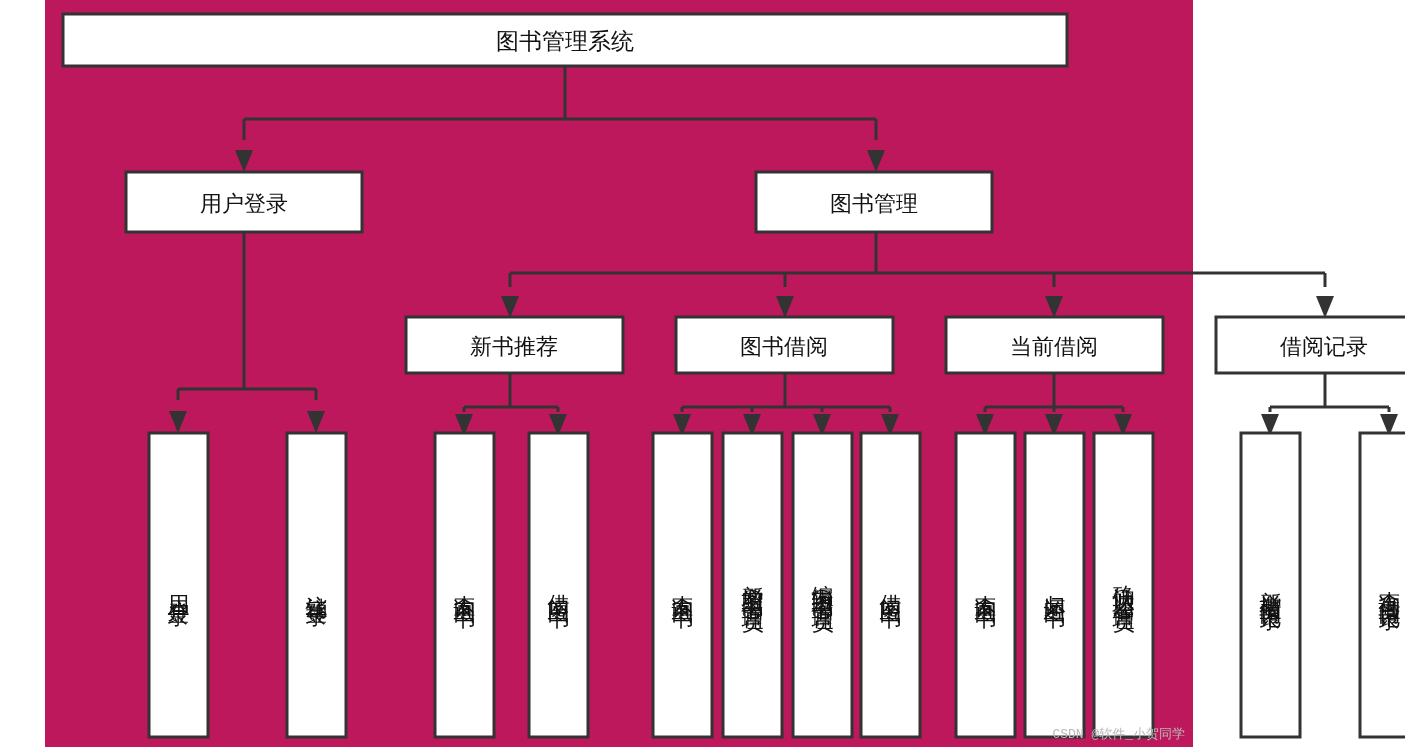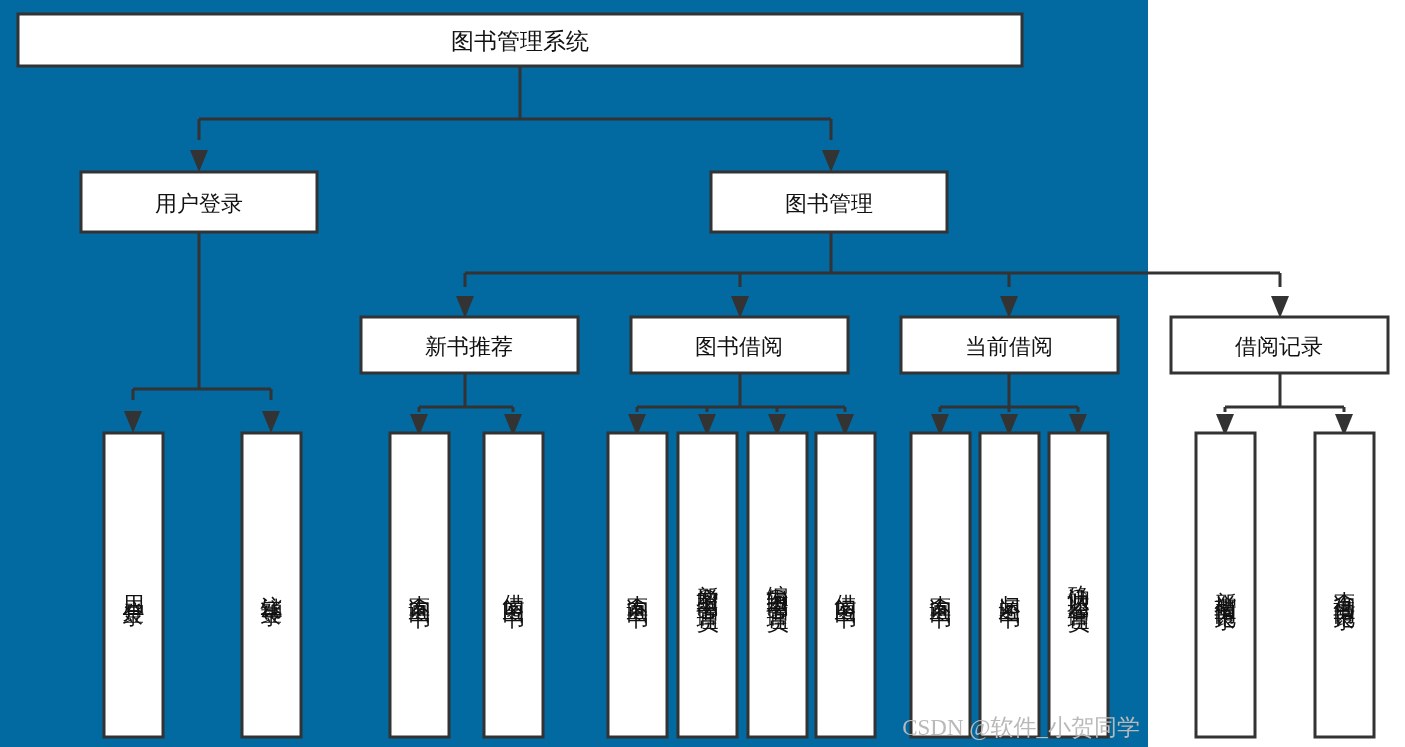--- a/index.html
+++ b/index.html
@@ -11,21 +11,22 @@
   body {
     width: 1405px;
     height: 747px;
     overflow: hidden;
     font-family: "DejaVu Sans", "Liberation Sans", sans-serif;
   }
   #diagram-root {
     position: relative;
     width: 1148px;
     height: 747px;
-    background: #0369a1;
+    background: #be185d;
+    margin-left: 45px;
   }
   svg#diagram-svg {
     position: absolute;
     left: 0;
     top: 0;
     width: 1405px;
     height: 747px;
     display: block;
   }
   .node-box {
@@ -72,22 +73,22 @@
     align-items: center;
     justify-content: center;
     white-space: nowrap;
     pointer-events: none;
     user-select: none;
   }
   .watermark {
     position: absolute;
     right: 8px;
     bottom: 4px;
-    font-family: Liberation Serif, serif;
-    font-size: 23px;
+    font-family: Liberation Mono, monospace;
+    font-size: 13px;
     color: #b9b9b9;
     white-space: nowrap;
     user-select: none;
   }
 </style>
 </head>
 <body>
 
 <div id="diagram-root">
 

